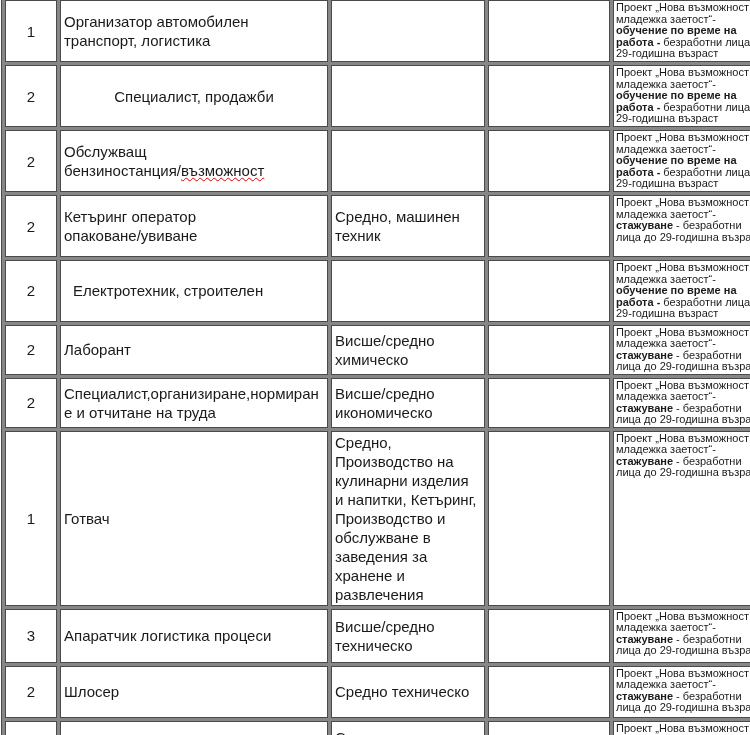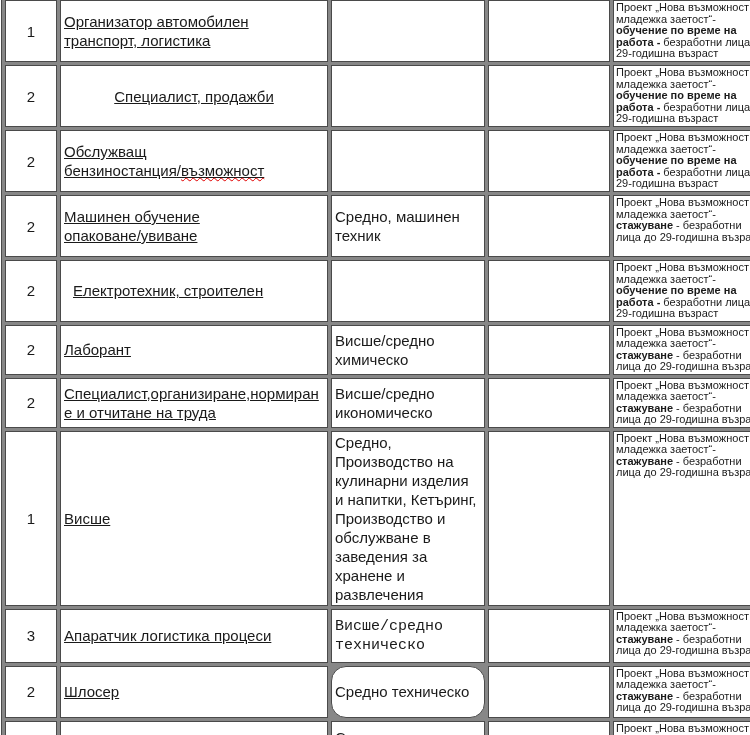--- a/index.html
+++ b/index.html
@@ -27,21 +27,21 @@
     border: 1px solid #4a4a4a;
     vertical-align: middle;
     color: #1a1a1a;
     font-size: 15px;
     line-height: 19px;
     padding: 1px 3px 1px 3px;
     overflow: hidden;
     word-wrap: break-word;
   }
   td.col-count   { width: 44px;  text-align: center; }
-  td.col-job     { width: 260px; text-decoration: underline; }
+  td.col-job     { width: 260px; }
   td.col-edu     { width: 146px; }
   td.col-empty   { width: 114px; }
   td.col-project {
     width: 152px;
     vertical-align: top;
     font-size: 11px;
     line-height: 11.5px;
     padding: 1px 2px;
   }
   .nowrap { white-space: nowrap; }
@@ -76,21 +76,21 @@
   </tr>
         <tr>
     <td class="col-count" style="height: 58px;"><span>2</span></td>
     <td class="col-job" style="height: 58px;"><span>Обслужващ </span><span class="nowrap"><span>бензиностанция/</span><span class="squiggle">възможност</span></span></td>
     <td class="col-edu" style="height: 58px;"><span></span></td>
     <td class="col-empty" style="height: 58px;"><span></span></td>
     <td class="col-project" style="height: 58px;"><span class="p-pre">Проект „Нова възможност за младежка заетост“- </span><span class="p-bold">обучение по време на работа -</span><span class="p-suf"> безработни лица до 29-годишна възраст</span></td>
   </tr>
         <tr>
     <td class="col-count" style="height: 58px;"><span>2</span></td>
-    <td class="col-job" style="height: 58px;"><span>Машинен обучение </span><span class="nowrap"><span>опаковане/увиване</span><span class="squiggle"></span></span></td>
+    <td class="col-job" style="height: 58px;"><span>Кетъринг оператор </span><span class="nowrap"><span>опаковане/увиване</span><span class="squiggle"></span></span></td>
     <td class="col-edu" style="height: 58px;"><span>Средно, машинен техник</span></td>
     <td class="col-empty" style="height: 58px;"><span></span></td>
     <td class="col-project" style="height: 58px;"><span class="p-pre">Проект „Нова възможност за младежка заетост“- </span><span class="p-bold">стажуване</span><span class="p-suf"> - безработни лица до 29-годишна възраст</span></td>
   </tr>
         <tr>
     <td class="col-count" style="height: 56px;"><span>2</span></td>
     <td class="col-job" style="height: 56px; padding-left: 12px;"><span>Електротехник, строителен</span><span class="nowrap"><span></span><span class="squiggle"></span></span></td>
     <td class="col-edu" style="height: 56px;"><span></span></td>
     <td class="col-empty" style="height: 56px;"><span></span></td>
     <td class="col-project" style="height: 56px;"><span class="p-pre">Проект „Нова възможност за младежка заетост“- </span><span class="p-bold">обучение по време на работа -</span><span class="p-suf"> безработни лица до 29-годишна възраст</span></td>
@@ -104,36 +104,36 @@
   </tr>
         <tr>
     <td class="col-count" style="height: 43px;"><span>2</span></td>
     <td class="col-job" style="height: 43px;"><span>Специалист,организиране,нормиране и отчитане на труда</span><span class="nowrap"><span></span><span class="squiggle"></span></span></td>
     <td class="col-edu" style="height: 43px; margin-top: 16px;"><span>Висше/средно икономическо</span></td>
     <td class="col-empty" style="height: 43px;"><span></span></td>
     <td class="col-project" style="height: 43px;"><span class="p-pre">Проект „Нова възможност за младежка заетост“- </span><span class="p-bold">стажуване</span><span class="p-suf"> - безработни лица до 29-годишна възраст</span></td>
   </tr>
         <tr>
     <td class="col-count" style="height: 150px;"><span>1</span></td>
-    <td class="col-job" style="height: 150px;"><span>Висше</span><span class="nowrap"><span></span><span class="squiggle"></span></span></td>
+    <td class="col-job" style="height: 150px;"><span>Готвач</span><span class="nowrap"><span></span><span class="squiggle"></span></span></td>
     <td class="col-edu" style="height: 150px;"><span>Средно, Производство на кулинарни изделия и напитки, Кетъринг, Производство и обслужване в заведения за хранене и развлечения</span></td>
     <td class="col-empty" style="height: 150px;"><span></span></td>
     <td class="col-project" style="height: 150px;"><span class="p-pre">Проект „Нова възможност за младежка заетост“- </span><span class="p-bold">стажуване</span><span class="p-suf"> - безработни лица до 29-годишна възраст</span></td>
   </tr>
         <tr>
     <td class="col-count" style="height: 50px;"><span>3</span></td>
     <td class="col-job" style="height: 50px;"><span>Апаратчик логистика процеси</span><span class="nowrap"><span></span><span class="squiggle"></span></span></td>
-    <td class="col-edu" style="height: 50px; font-family: Liberation Mono, monospace;"><span>Висше/средно техническо</span></td>
+    <td class="col-edu" style="height: 50px;"><span>Висше/средно техническо</span></td>
     <td class="col-empty" style="height: 50px;"><span></span></td>
     <td class="col-project" style="height: 50px;"><span class="p-pre">Проект „Нова възможност за младежка заетост“- </span><span class="p-bold">стажуване</span><span class="p-suf"> - безработни лица до 29-годишна възраст</span></td>
   </tr>
         <tr>
     <td class="col-count" style="height: 48px;"><span>2</span></td>
     <td class="col-job" style="height: 48px;"><span>Шлосер</span><span class="nowrap"><span></span><span class="squiggle"></span></span></td>
-    <td class="col-edu" style="height: 48px; border-radius: 15px;"><span>Средно техническо</span></td>
+    <td class="col-edu" style="height: 48px;"><span>Средно техническо</span></td>
     <td class="col-empty" style="height: 48px;"><span></span></td>
     <td class="col-project" style="height: 48px;"><span class="p-pre">Проект „Нова възможност за младежка заетост“- </span><span class="p-bold">стажуване</span><span class="p-suf"> - безработни лица до 29-годишна възраст</span></td>
   </tr>
         <tr>
     <td class="col-count" style="height: 68px;"></td>
     <td class="col-job" style="height: 68px;"><span class="nowrap"><span></span><span class="squiggle"></span></span></td>
     <td class="col-edu" style="height: 68px;"><span>Средно специално, Електрообзавеждане на производството</span></td>
     <td class="col-empty" style="height: 68px;"><span></span></td>
     <td class="col-project" style="height: 68px;"><span class="p-pre">Проект „Нова възможност за младежка заетост“- </span></td>
   </tr>

